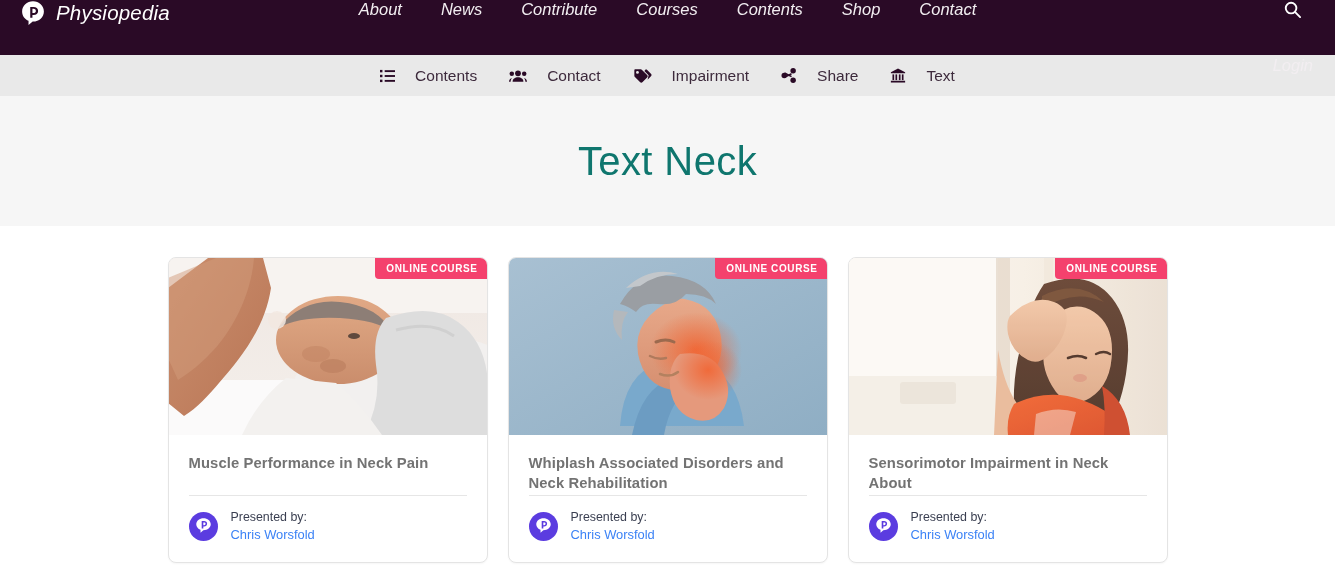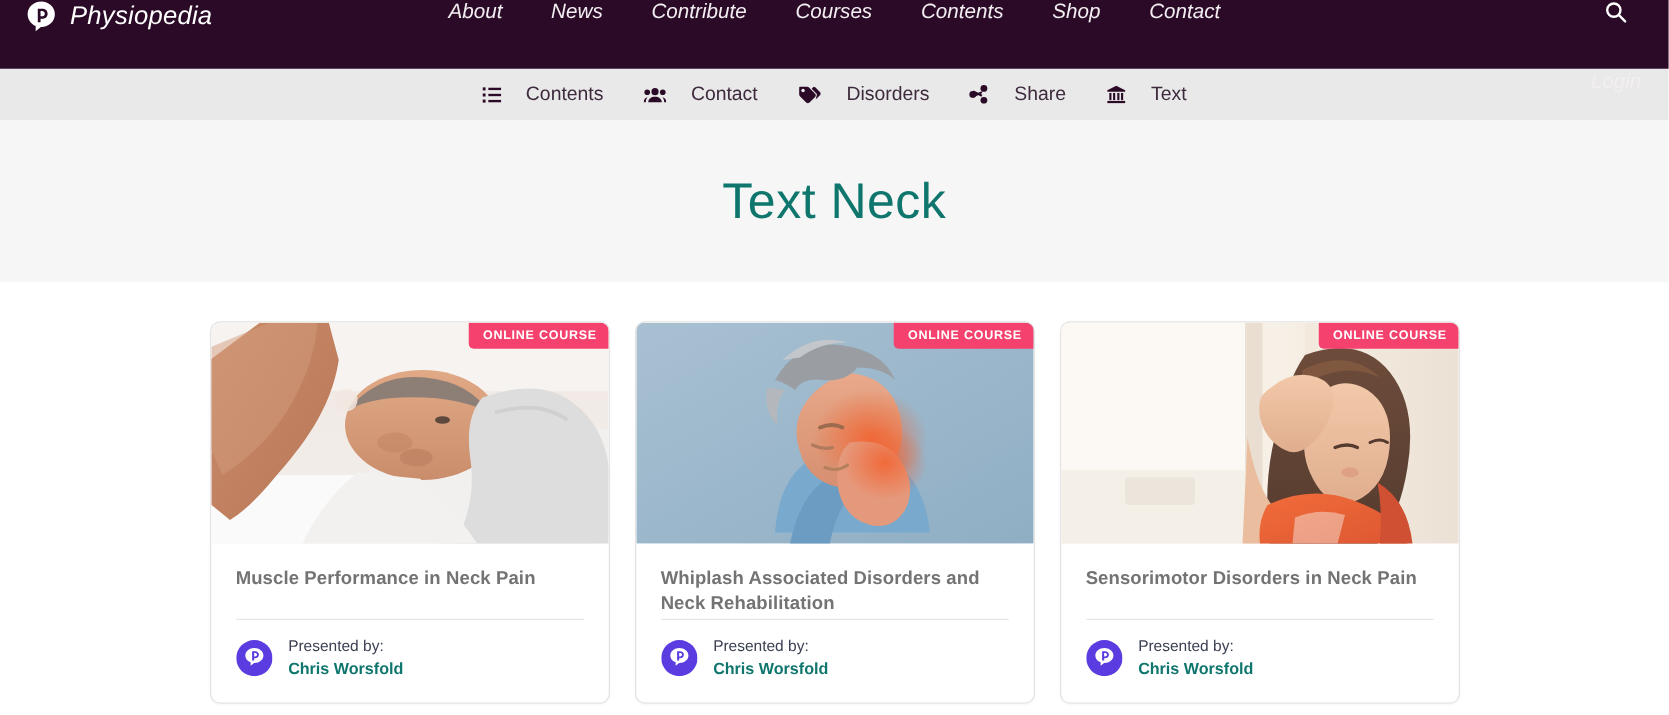--- a/index.html
+++ b/index.html
@@ -180,22 +180,22 @@
     flex-direction: column;
     gap: 2px;
   }
   .presenter-label {
     font-size: 12.4px;
     color: #3a3f51;
     line-height: 1.3;
   }
   .presenter-name {
     font-size: 12.9px;
-    color: #0f766e;
-    font-weight: bold;
+    color: #3b82f6;
+    font-weight: normal;
     line-height: 1.3;
     text-align: center;
   }
 </style>
 </head>
 <body>
 
 <div class="top-header">
 
   <div class="brand">
@@ -262,21 +262,21 @@
   </a>
 
   <a href="#" class="sub-nav-item">
     <span class="sn-icon">
       <svg width="19" height="15" viewBox="0 0 20 16" fill="#2a0a26">
         <path d="M1 1.4h7.1c.5 0 1 .2 1.4.6l5.4 5.4c.8.8.8 2 0 2.8l-4.8 4.8c-.8.8-2 .8-2.8 0L1.9 9.6c-.4-.4-.6-.9-.6-1.4V2.4c0-.6.3-1 .7-1z"></path>
         <circle cx="4.6" cy="4.7" r="1.5" fill="#e9e9e9"></circle>
         <path d="M13.6 1.4c.5 0 1 .2 1.4.6l4 4c.8.8.8 2 0 2.8l-3.6 3.6 1.1-4.6-4.5-4.5z"></path>
       </svg>
     </span>
-    <span>Disorders</span>
+    <span>Impairment</span>
   </a>
 
   <a href="#" class="sub-nav-item">
     <span class="sn-icon">
       <svg width="16" height="15" viewBox="0 0 16 16" fill="#2a0a26">
         <circle cx="12.4" cy="2.9" r="2.9"></circle>
         <circle cx="12.4" cy="13.1" r="2.9"></circle>
         <circle cx="2.9" cy="8" r="2.9"></circle>
         <rect x="3.6" y="4.6" width="8.4" height="1.7" transform="rotate(27 3.6 4.6)"></rect>
         <rect x="2.8" y="9.2" width="8.4" height="1.7" transform="rotate(-27 2.8 9.2)"></rect>
@@ -451,21 +451,21 @@
         <path d="M150 92 q6 34 18 52 q8 12 20 18 l-2 15 H146 z" fill="#e8b695"></path>
         <path d="M166 146 q34 -16 68 -4 q38 14 44 35 H160 q-2 -18 6 -31z" fill="url(#c3top)"></path>
         <path d="M186 154 q18 -8 36 -4 l-4 27 h-34 z" fill="#e9worth" opacity="0"></path>
         <path d="M188 156 q20 -8 40 -2 l-6 23 h-36 z" fill="#f7f2ec" opacity="0.45"></path>
         <path d="M254 128 q24 14 28 49 h-26 q2 -28 -2 -49z" fill="#c9391a"></path>
         <rect x="0" y="0" width="320" height="177" fill="#fff4e8" opacity="0.12"></rect>
       </svg>
       <div class="badge">ONLINE COURSE</div>
     </div>
     <div class="card-body">
-      <div class="card-title">Sensorimotor Disorders in Neck Pain</div>
+      <div class="card-title">Sensorimotor Impairment in Neck About</div>
       <div class="card-divider"></div>
       <div class="presenter">
         <span>
           <svg class="presenter-avatar" viewBox="0 0 32 32">
             <circle cx="16" cy="16" r="16" fill="#5b3ce0"></circle>
             <path d="M16 7c-4.4 0-8 2.9-8 6.6 0 2.7 1.9 5.1 4.7 6.1v3.1l3.1-2.6h.2c4.4 0 8-2.9 8-6.6S20.4 7 16 7z" fill="#ffffff"></path>
             <path d="M14 18.1V10h2.6c2 0 3.4 1.2 3.4 3s-1.4 3-3.4 3h-.8v2.1H14zm1.8-3.6h.8c1 0 1.7-.6 1.7-1.5s-.7-1.5-1.7-1.5h-.8v3z" fill="#5b3ce0"></path>
           </svg>
         </span>
         <div class="presenter-text">

